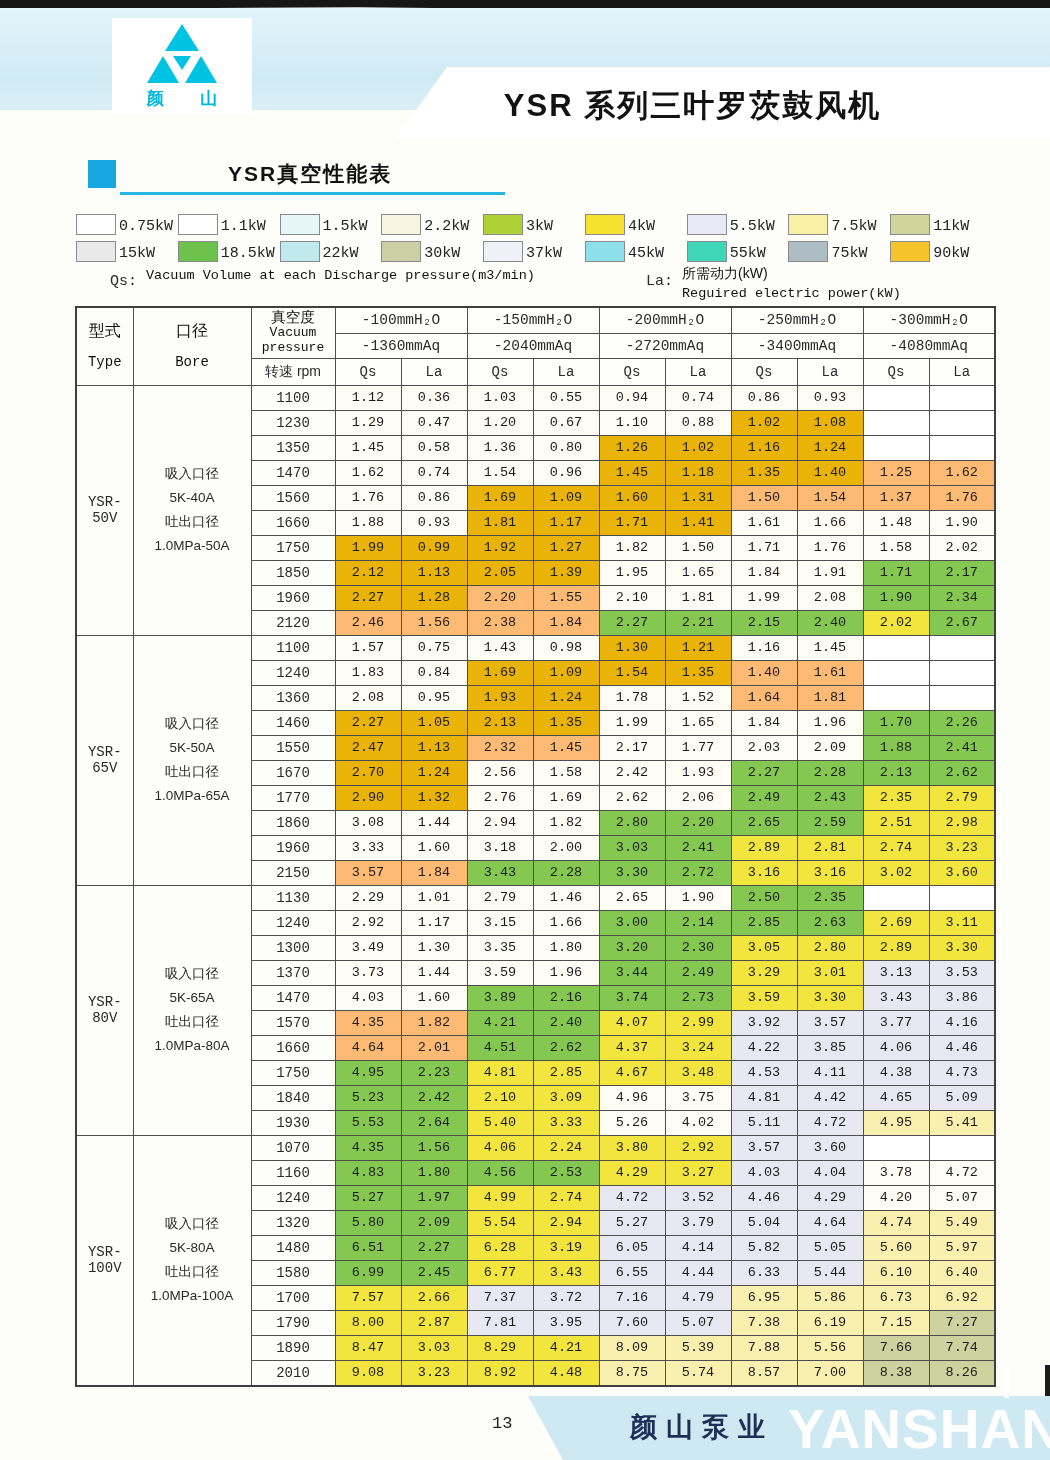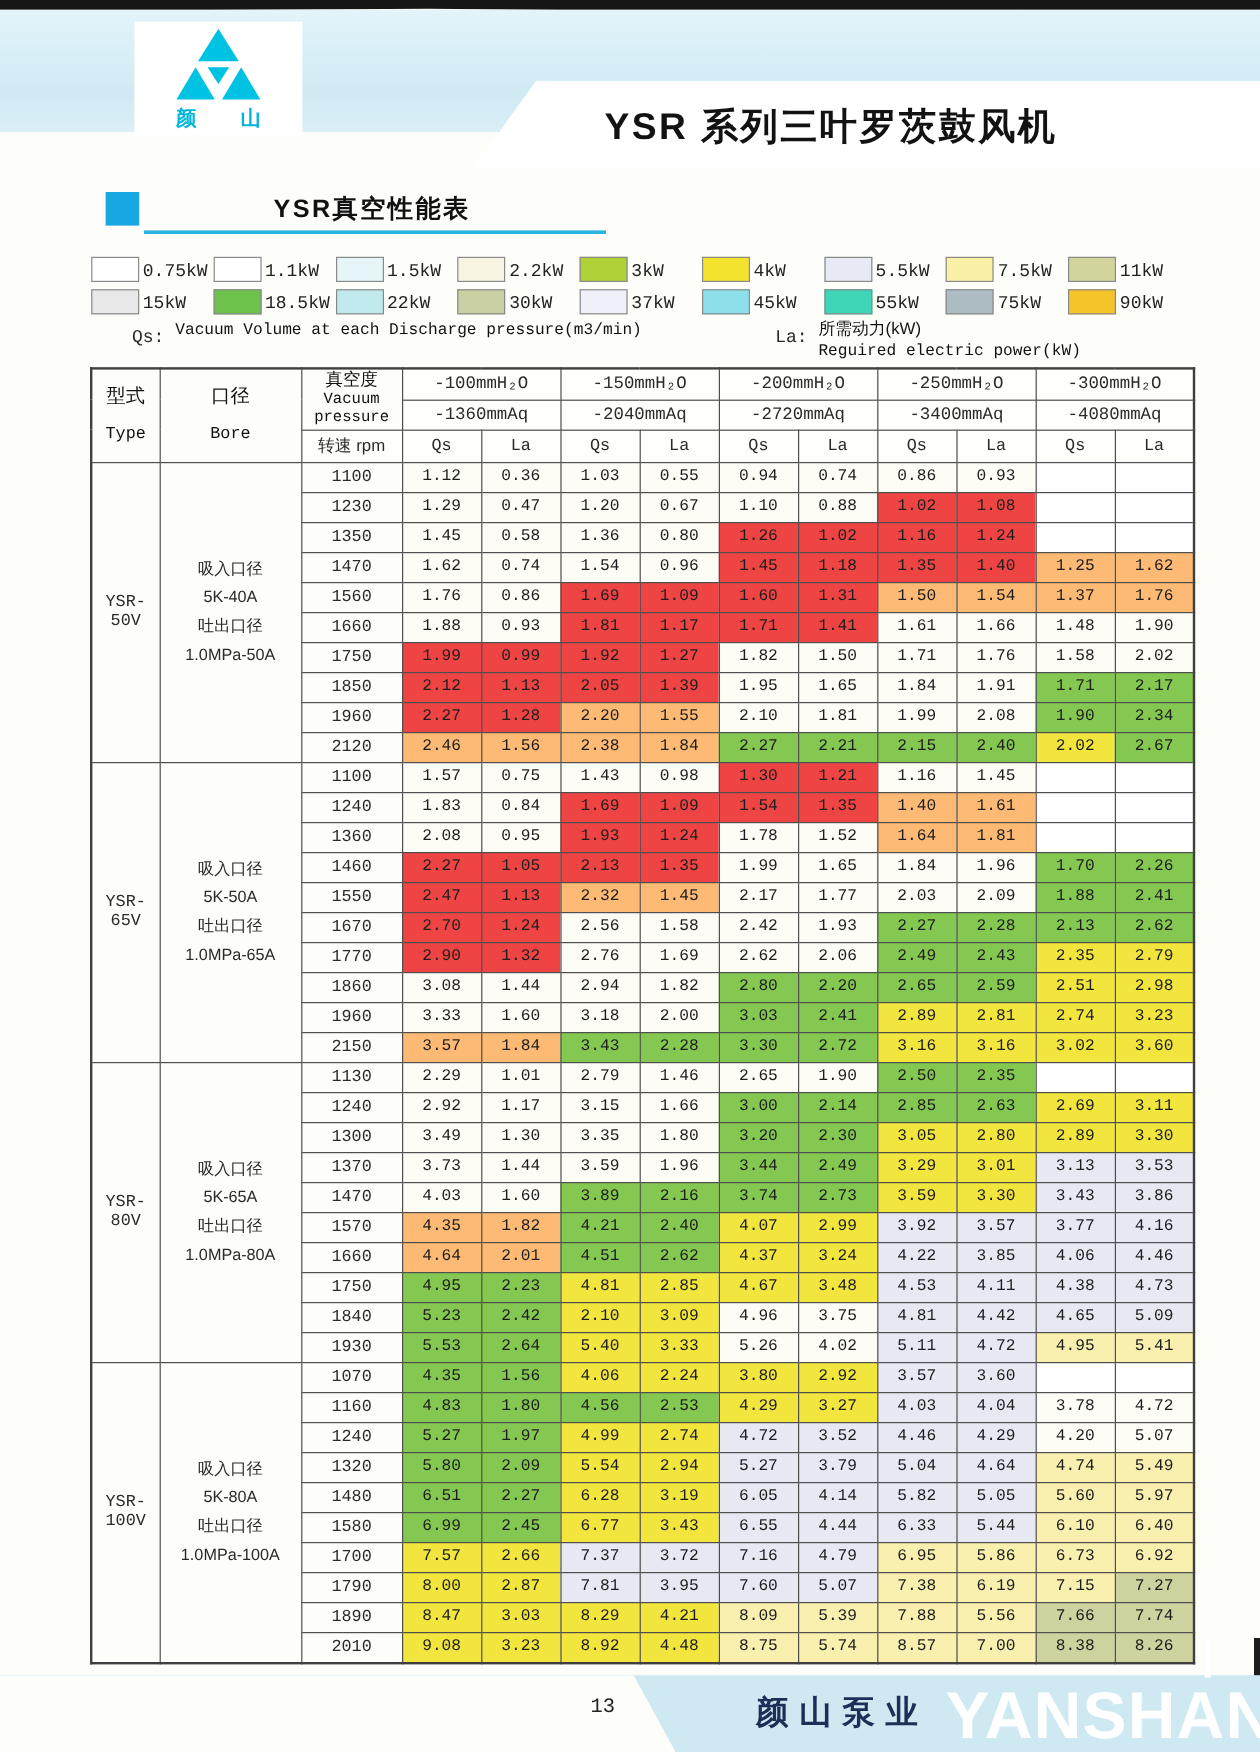--- a/index.html
+++ b/index.html
@@ -53,21 +53,21 @@
   .rpmhead{font-size:14px;font-weight:normal;}
   .qsla{font-family:"Liberation Mono",monospace;font-size:14px;font-weight:normal;}
   td.model{font-family:"Liberation Mono",monospace;font-size:14px;background:#fdfdf9;}
   td.bore{font-size:13.5px;line-height:24px;background:#fdfdf9;}
   td.bore div{white-space:nowrap;}
   td.rpm{font-family:"Liberation Mono",monospace;font-size:14px;height:24px;background:#fdfdf9;}
   td.v{font-family:"Liberation Mono",monospace;font-size:13.5px;color:#1d1d1d;}
   
   .c-x{background:#ffffff;}
   .c-w{background:#fdfdf6;}
-  .c-b{background:#ef4444;}
+  .c-b{background:#eab308;}
   .c-c{background:#fdba74;}
   .c-g{background:#85c851;}
   .c-y{background:#f1e53e;}
   .c-l{background:#e7e8f2;}
   .c-p{background:#f9efae;}
   .c-o{background:#cdd29e;}
   
   .footer-band{position:absolute;bottom:0;left:0;width:100%;height:64px;background:#cfe9f2;}
   .footer-notch{position:absolute;top:0;left:0;width:565px;height:100%;background:#fdfdfa;
                 clip-path:polygon(0 0,528px 0,563px 100%,0 100%);}

